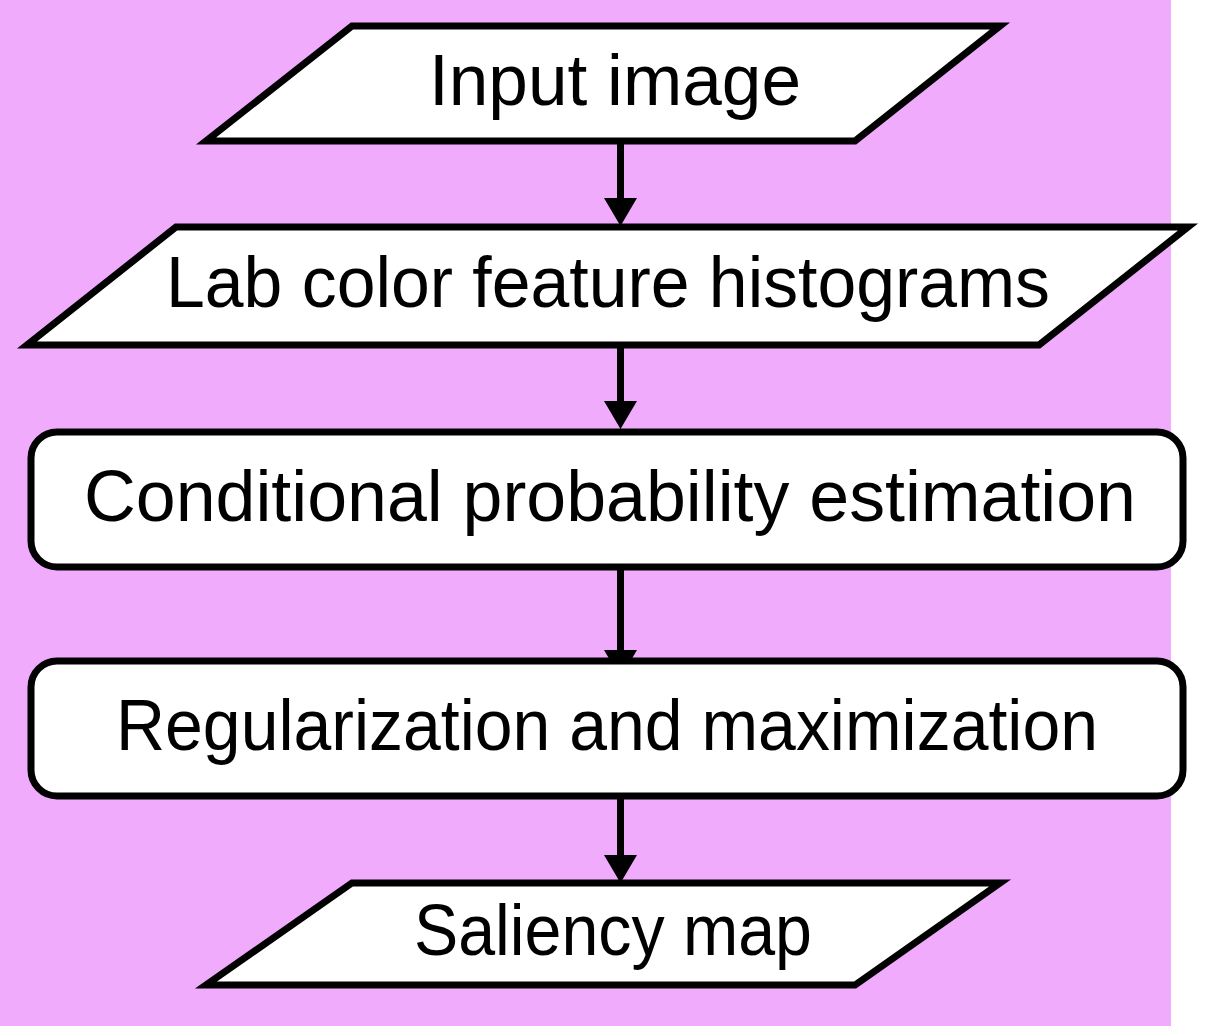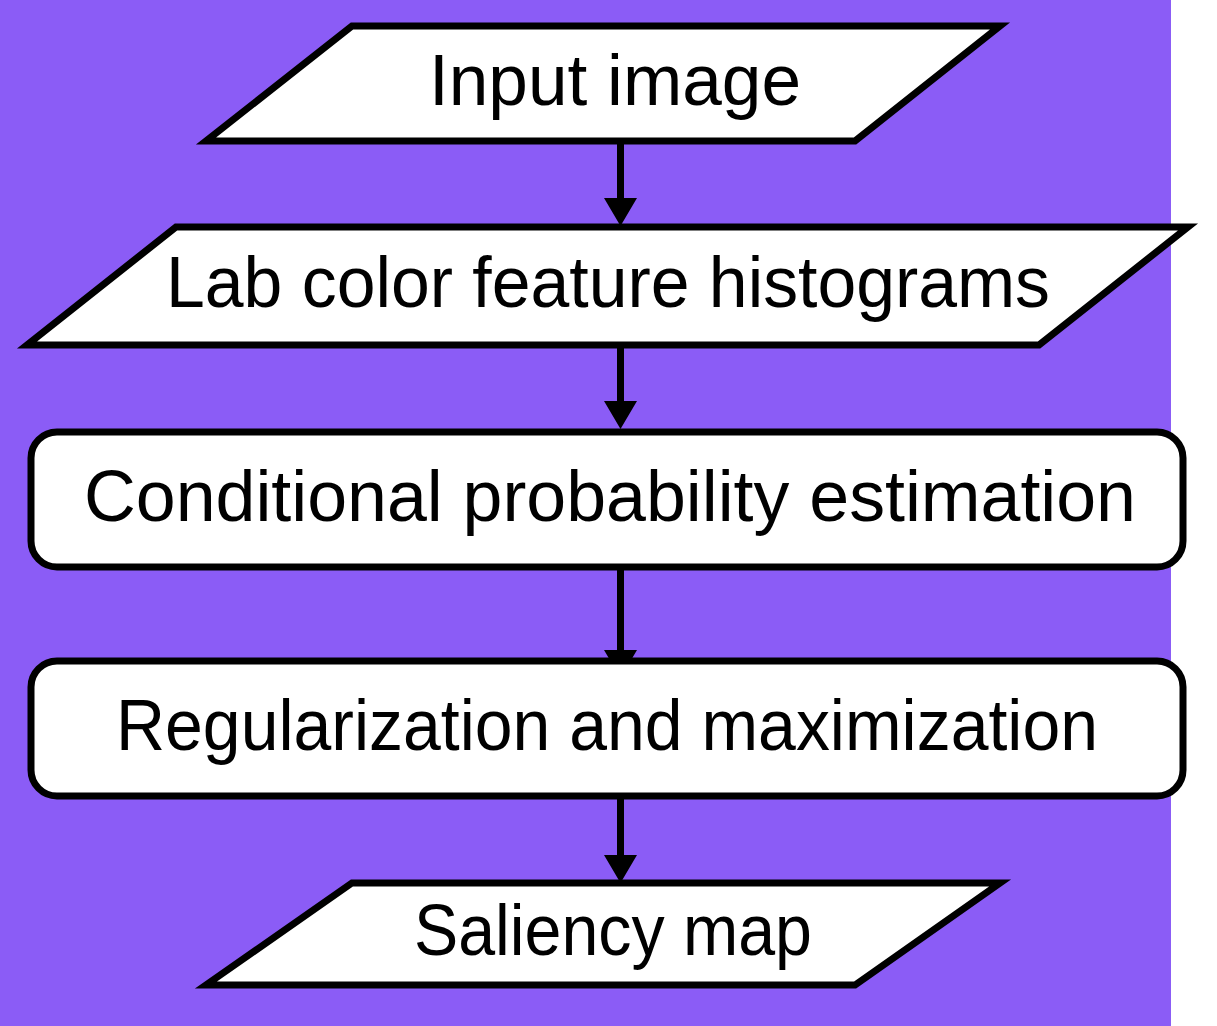--- a/index.html
+++ b/index.html
@@ -10,21 +10,21 @@
   body {
     width: 1217px;
     height: 1026px;
     overflow: hidden;
     font-family: "Liberation Sans", "DejaVu Sans", sans-serif;
   }
   #flowchart-root {
     position: relative;
     width: 1171px;
     height: 1026px;
-    background: #8b5cf6;
+    background: #f0abfc;
   }
   svg.diagram-canvas {
     display: block;
     width: 1217px;
     height: 1026px;
   }
   .node-shape {
     fill: #ffffff;
     stroke: #000000;
     stroke-width: 7;

